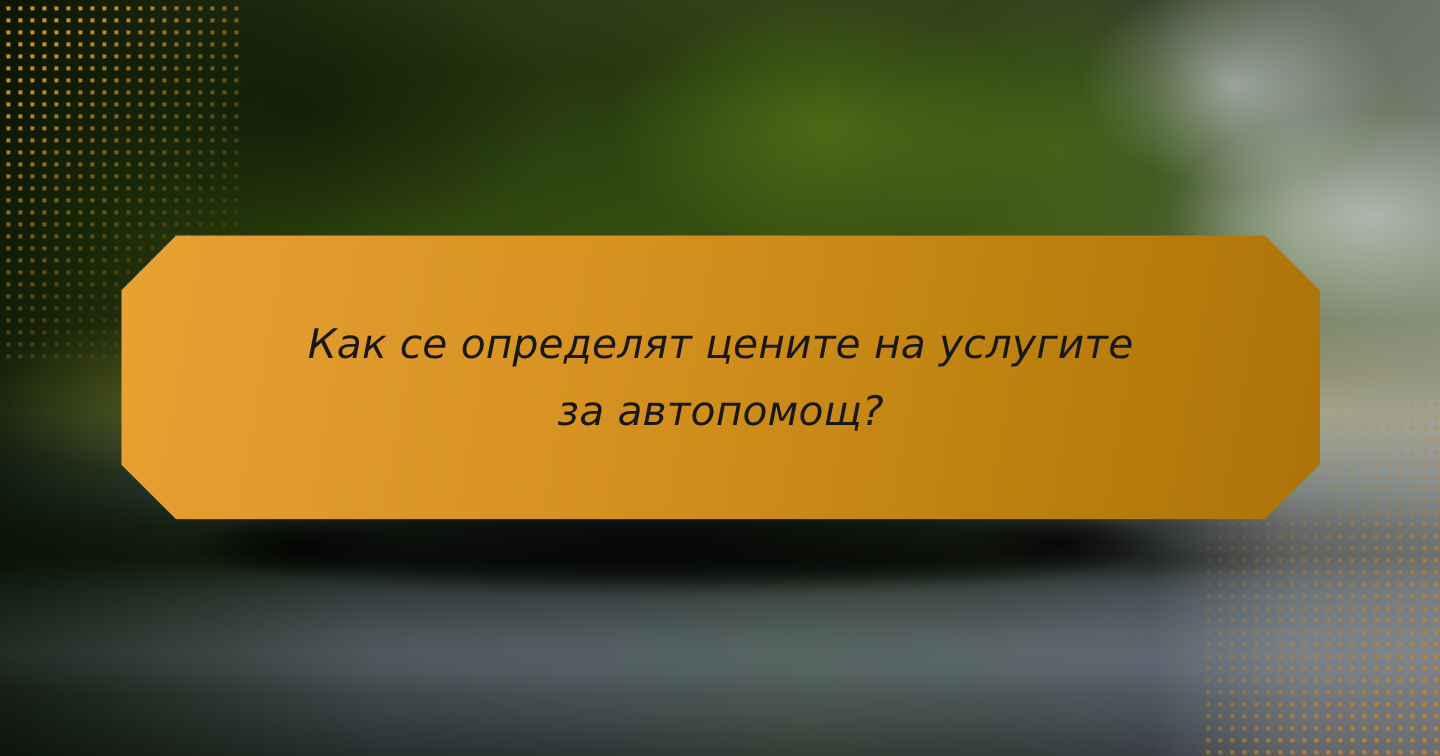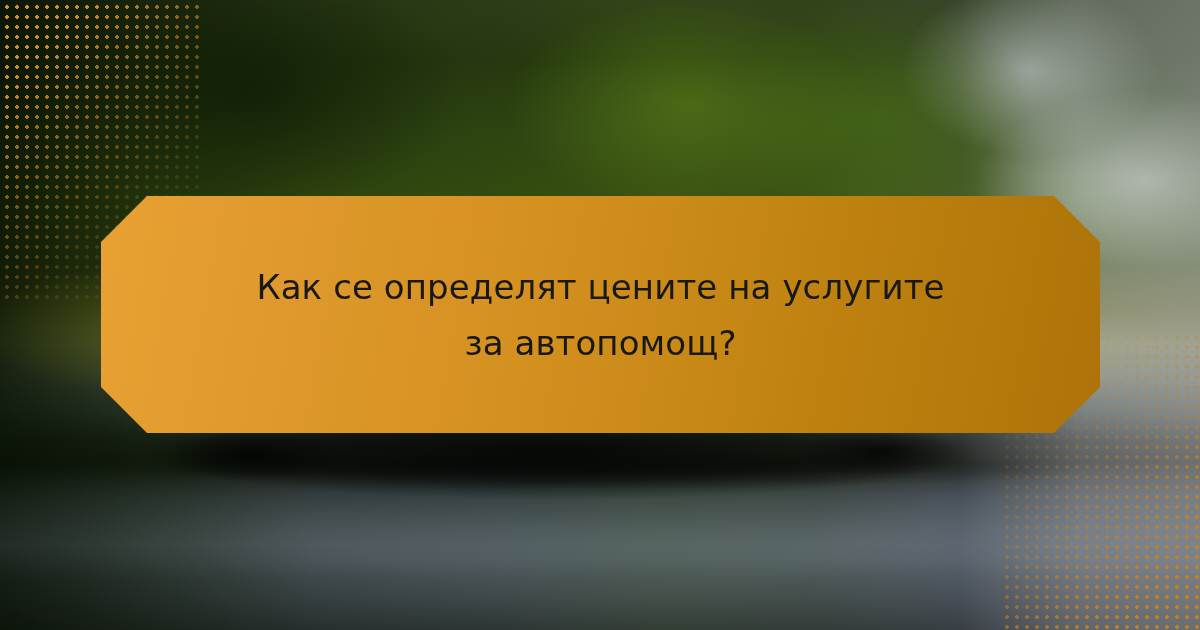--- a/index.html
+++ b/index.html
@@ -136,20 +136,21 @@
     width: 999px;
     height: 237px;
     background: linear-gradient(100deg, #e8a132 0%, #e09a2e 16%, #d4901f 44%, #c08311 70%, #ad7309 100%);
     -webkit-clip-path: polygon(46px 0, calc(100% - 46px) 0, 100% 46px, 100% calc(100% - 46px), calc(100% - 46px) 100%, 46px 100%, 0 calc(100% - 46px), 0 46px);
     clip-path: polygon(46px 0, calc(100% - 46px) 0, 100% 46px, 100% calc(100% - 46px), calc(100% - 46px) 100%, 46px 100%, 0 calc(100% - 46px), 0 46px);
     display: flex;
     align-items: center;
     justify-content: center;
     box-sizing: border-box;
     padding: 0 64px;
+    font-style: italic;
   }
 
   #title-text {
     font-family: "DejaVu Sans", sans-serif;
     font-size: 34px;
     line-height: 56px;
     font-weight: 400;
     color: #181818;
     text-align: center;
     max-width: 720px;

